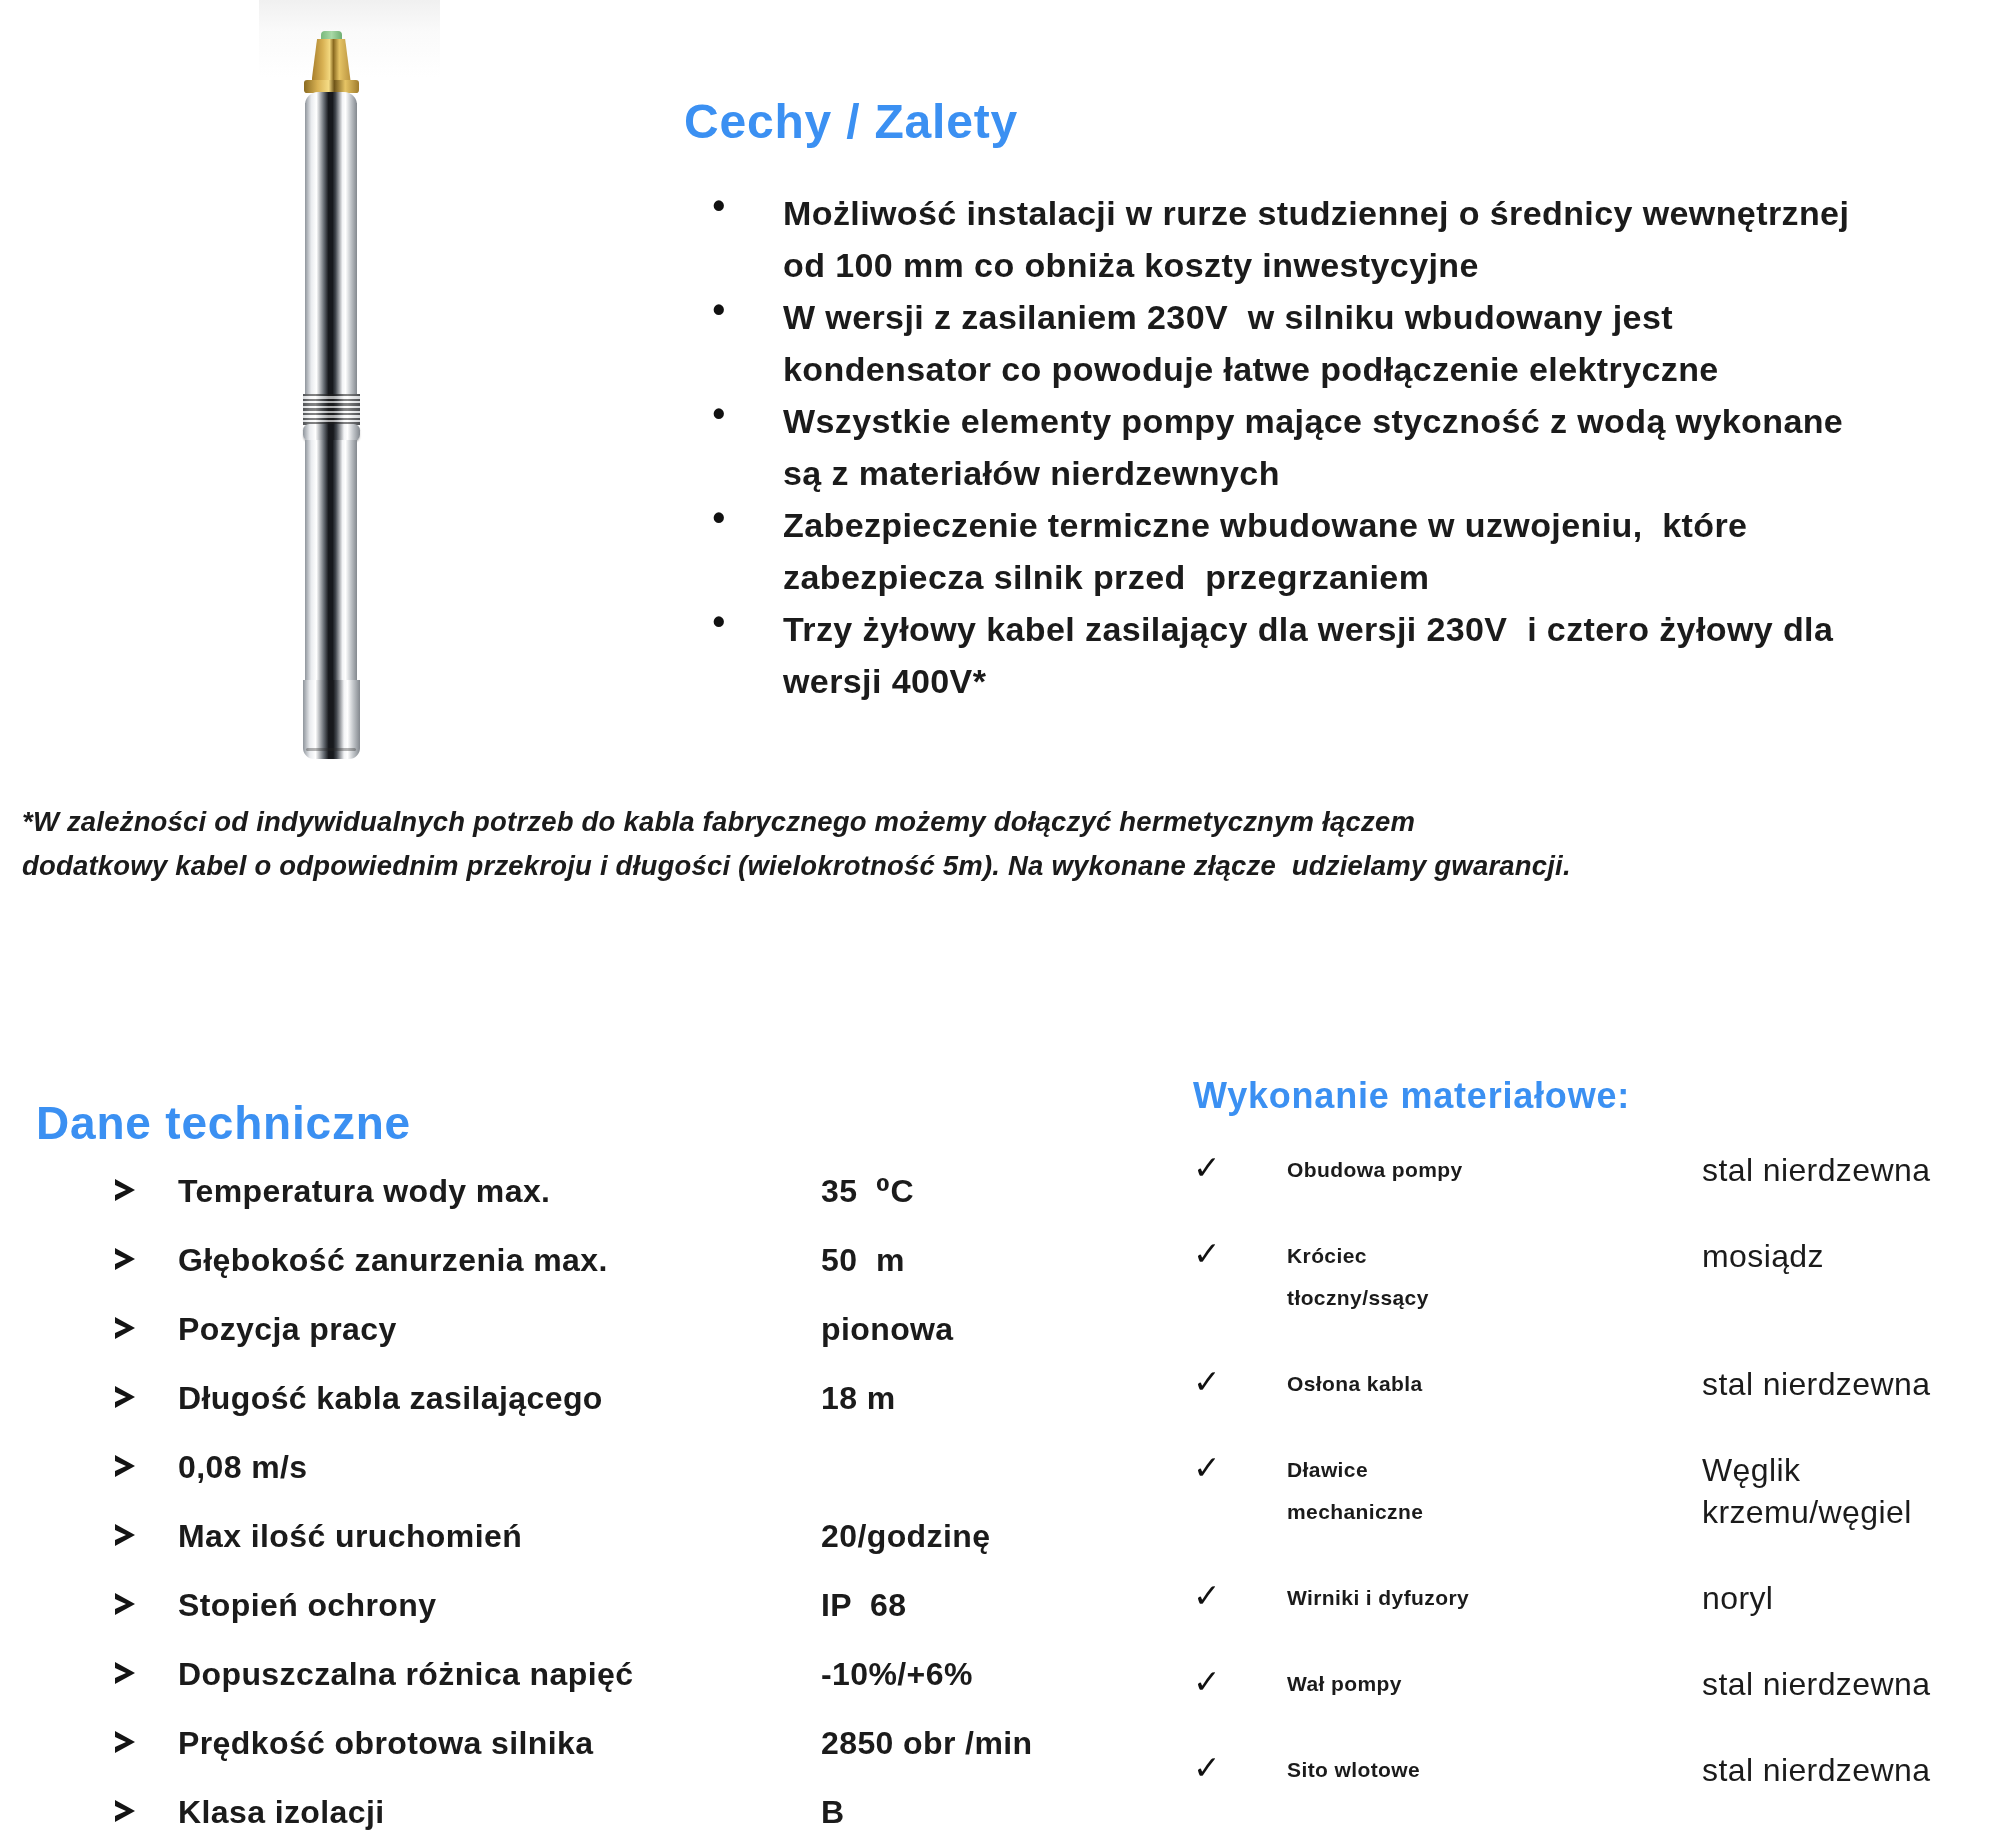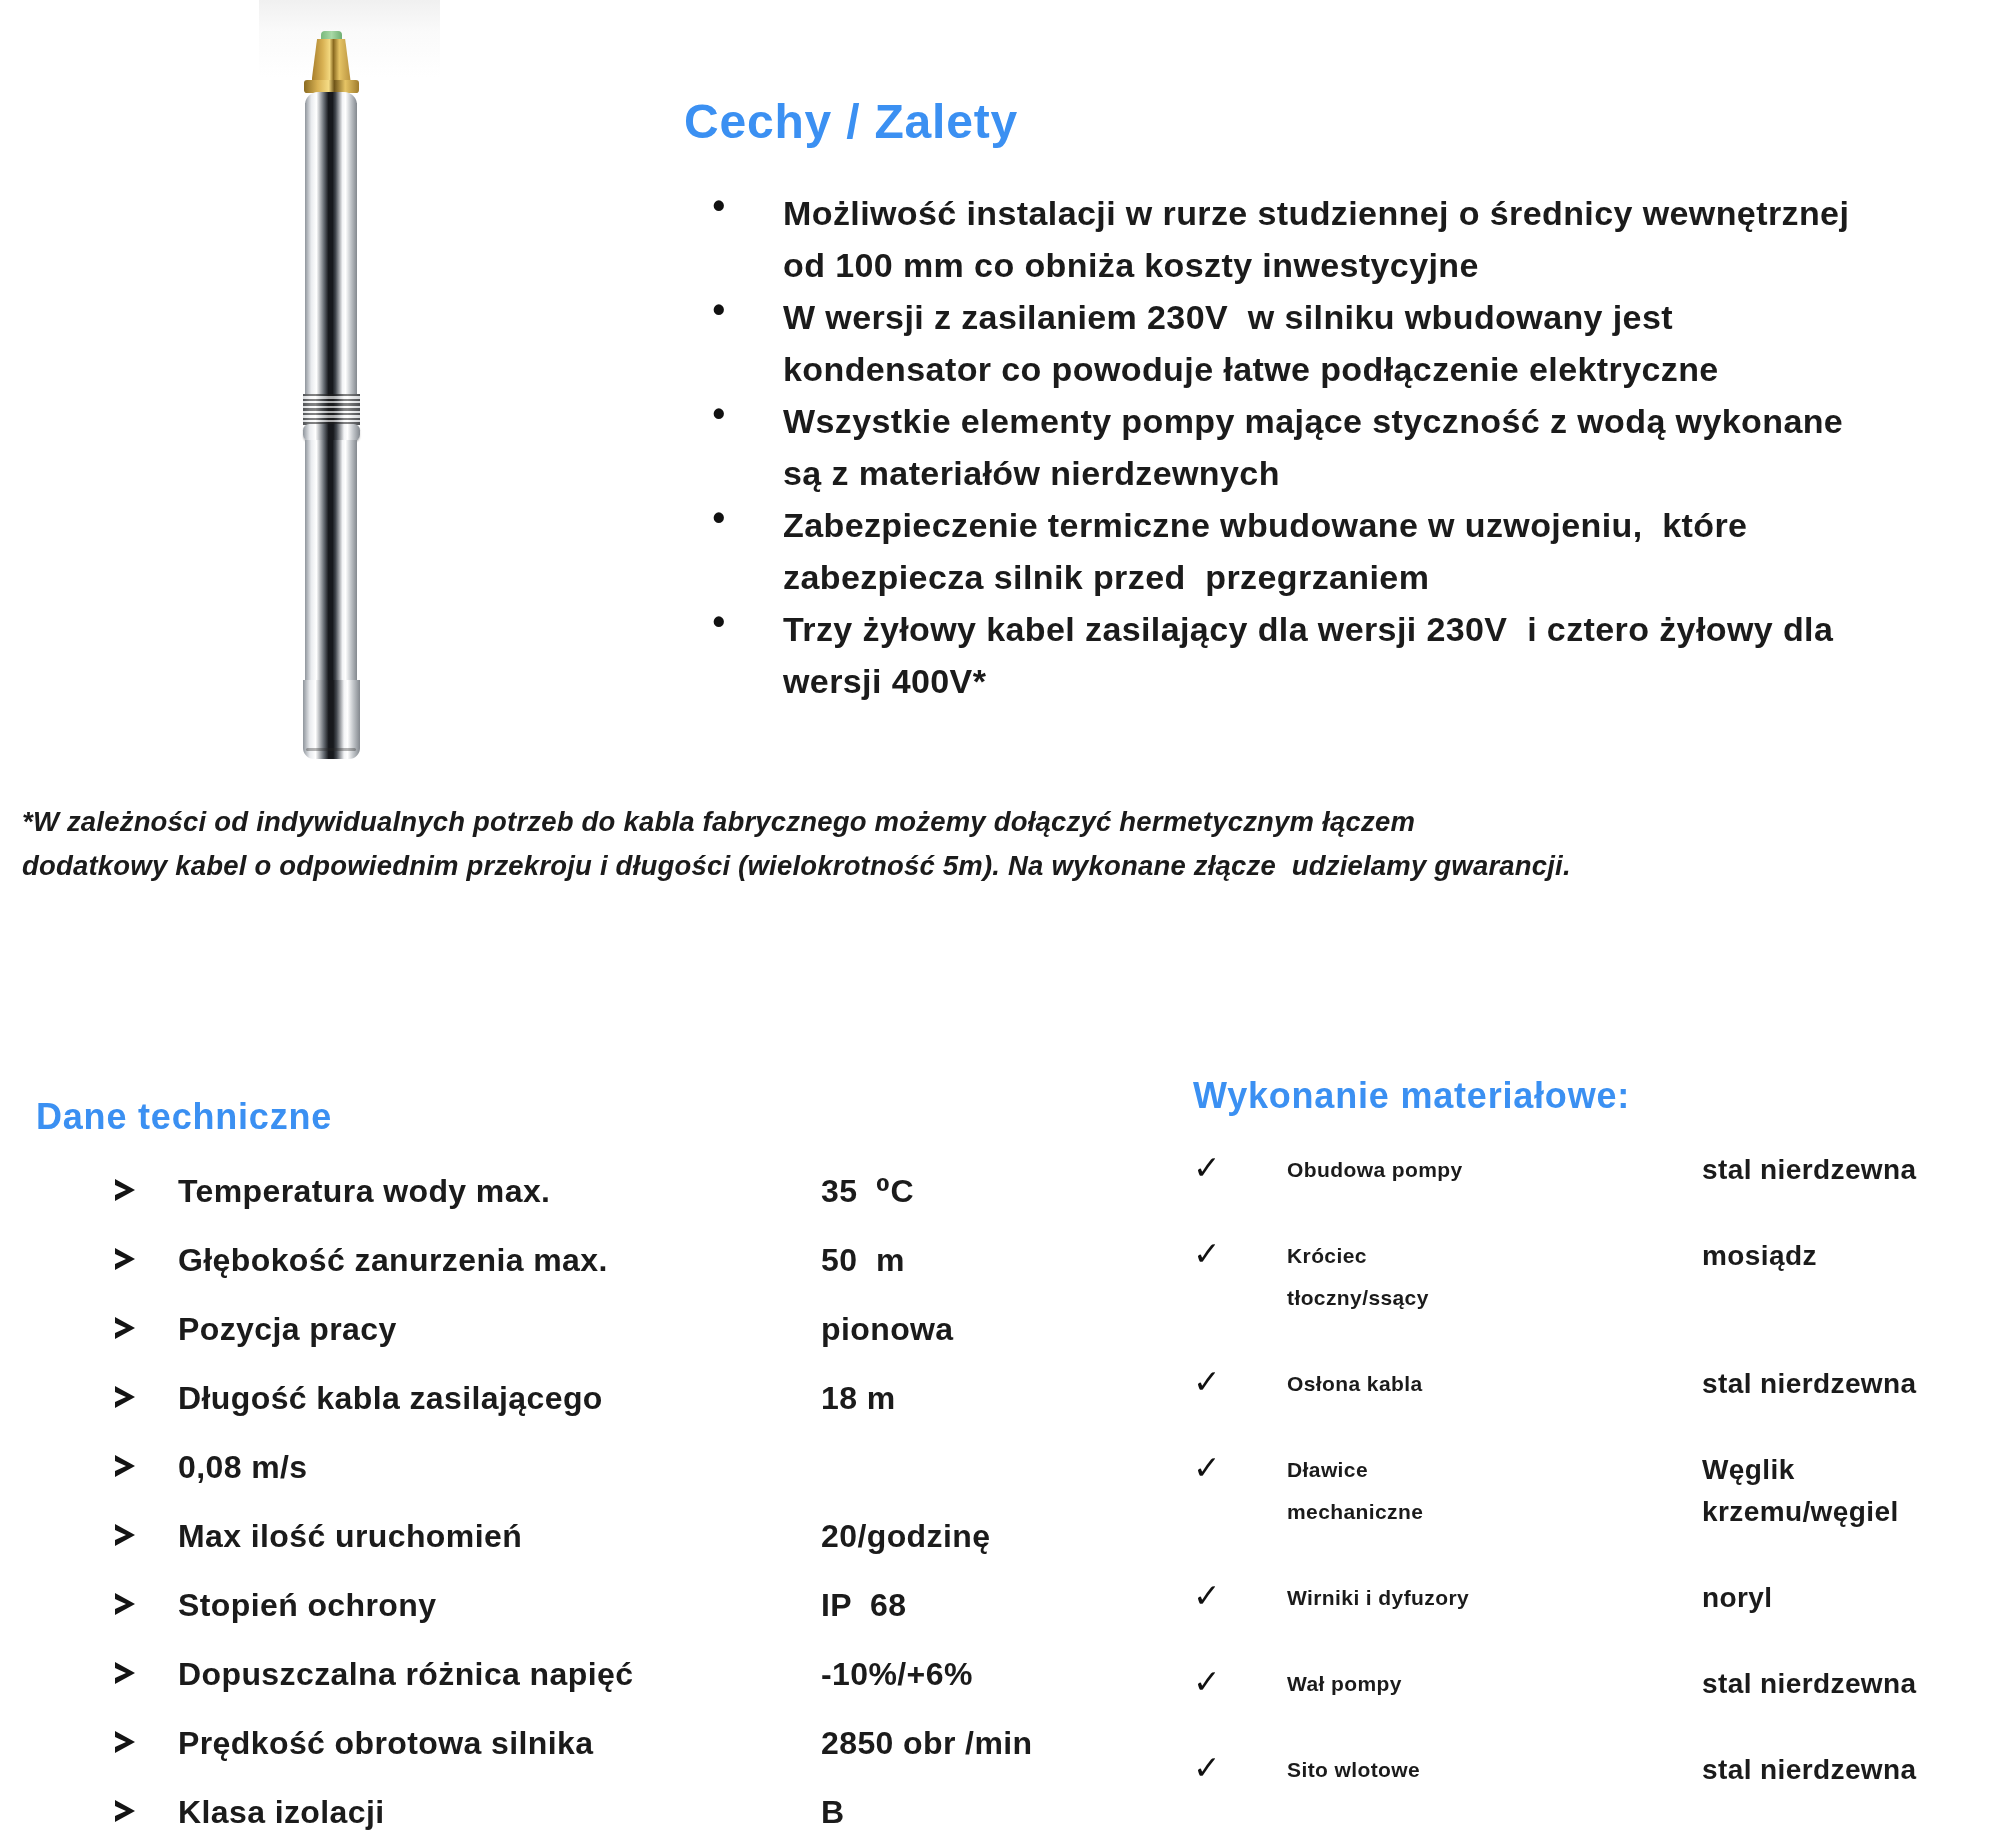--- a/index.html
+++ b/index.html
@@ -5,21 +5,21 @@
   html,body{margin:0;padding:0;}
   body{
     width:2013px;height:1843px;background:#ffffff;position:relative;overflow:hidden;
     font-family:"Liberation Sans","DejaVu Sans",sans-serif;color:#1b1b1b;
   }
   .abs{position:absolute;}
 
   
   .blue-title{color:var(--accent,#3b90f2);font-weight:700;letter-spacing:0.8px;}
   .features-title{left:684px;top:94px;font-size:48px;}
-  .tech-title{left:36px;top:1096px;font-size:36px;}
+  .tech-title{left:36px;top:1096px;font-size:46px;}
   .materials-title{left:1193px;top:1075px;font-size:36px;}
 
   
   .features-list{left:711px;top:187px;width:1297px;list-style:none;margin:0;padding:0;}
   .feat{position:relative;padding-left:72px;margin:0;}
   .feat .dot{position:absolute;left:1.6px;top:-1.6px;font-size:36px;font-weight:700;color:#111;}
   .feat-text{font-size:34px;font-weight:600;line-height:52px;white-space:pre-wrap;letter-spacing:0.4px;}
 
   
   .footnote{left:22px;top:800px;width:1871px;font-size:27.5px;font-style:italic;font-weight:600;
@@ -34,21 +34,21 @@
   .arrow::after{content:"";position:absolute;left:4.7px;top:11.8px;width:0;height:0;
     border-left:11.8px solid #ffffff;border-top:5.5px solid transparent;border-bottom:5.5px solid transparent;}
   .tlabel{flex:0 0 643px;font-size:32px;font-weight:700;line-height:36px;letter-spacing:0.4px;}
   .tvalue{flex:1;font-size:32px;font-weight:700;line-height:36px;white-space:pre-wrap;letter-spacing:0.4px;}
 
   
   .mat-rows{left:1193px;top:1149px;width:818px;}
   .mrow{display:flex;align-items:flex-start;margin-bottom:44px;}
   .check{flex:0 0 94px;font-size:33px;font-weight:700;color:#111;line-height:38px;}
   .mlabel{flex:0 0 415px;font-size:21px;font-weight:700;line-height:42px;white-space:pre-wrap;letter-spacing:0.4px;}
-  .mvalue{flex:1;font-size:28px;font-weight:700;line-height:42px;white-space:pre-wrap;letter-spacing:0.4px;}
+  .mvalue{flex:1;font-size:32px;font-weight:400;line-height:42px;white-space:pre-wrap;letter-spacing:0.4px;}
 
   
   .photo-bg{left:259px;top:0;width:181px;height:774px;
     background:linear-gradient(180deg,#f0f0f0 0%,#fafafa 4%,#ffffff 10%,#ffffff 100%);}
   .pump{left:303px;top:31px;width:57px;height:731px;}
   .pump div{position:absolute;}
   .chrome{background:linear-gradient(90deg,#8f959c 0%,#e9ebee 12%,#ffffff 22%,#6a7077 36%,
     #17191d 45%,#17191d 53%,#454a51 59%,#f3f4f6 72%,#ffffff 78%,#c2c6ca 88%,#83888e 100%);}
   .pump-green{top:0;left:18px;width:21px;height:11.8px;background:linear-gradient(90deg,#79b97c,#a8d9a6,#6fae72);border-radius:3.9px 3.9px 0 0;}
   .pump-cap{top:7.9px;left:8.6px;width:39px;height:42px;

